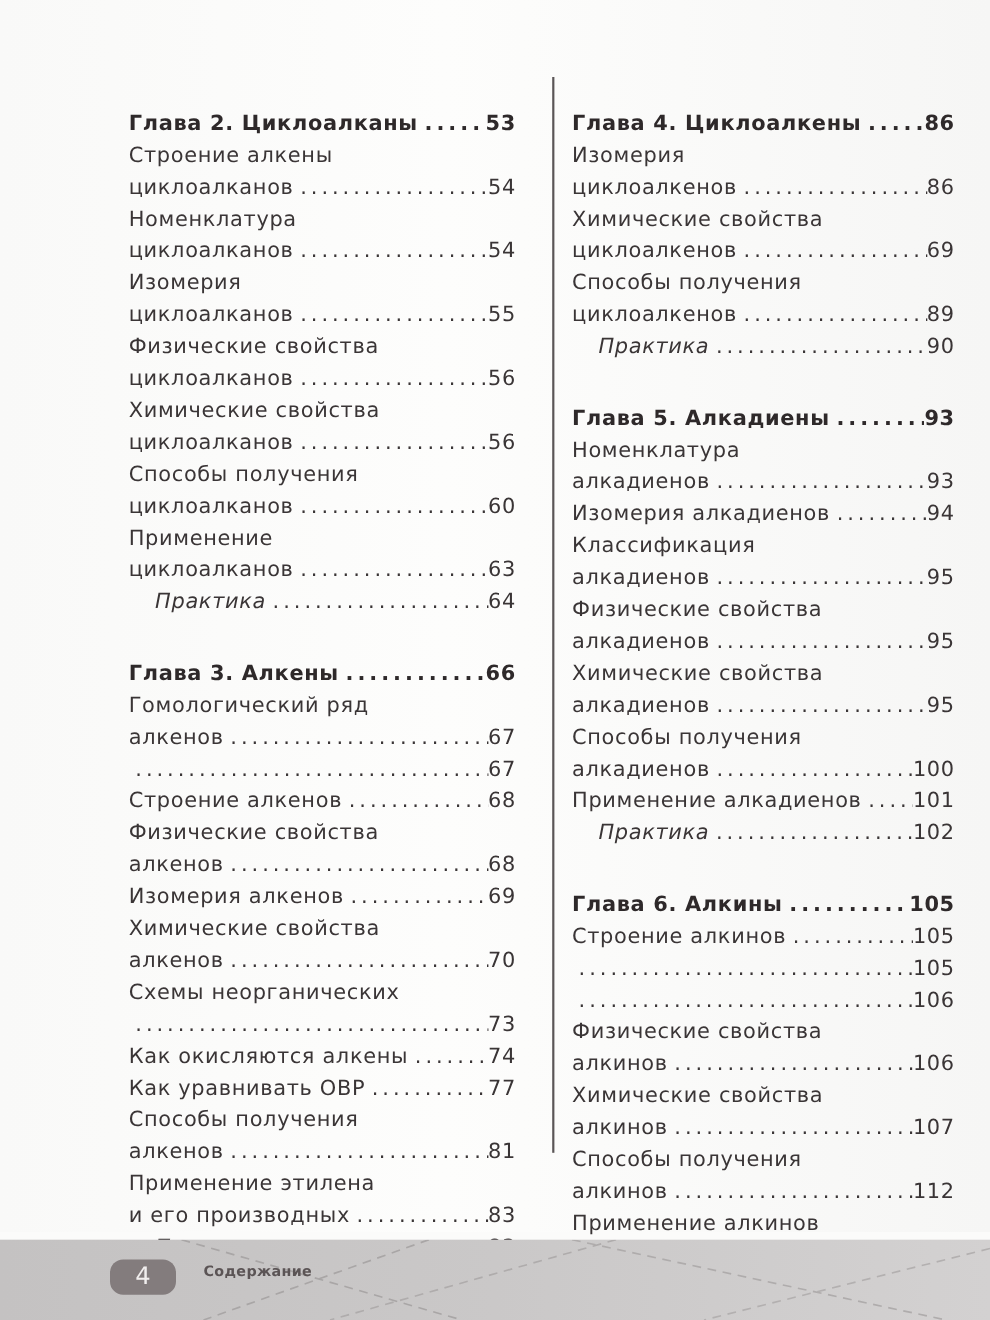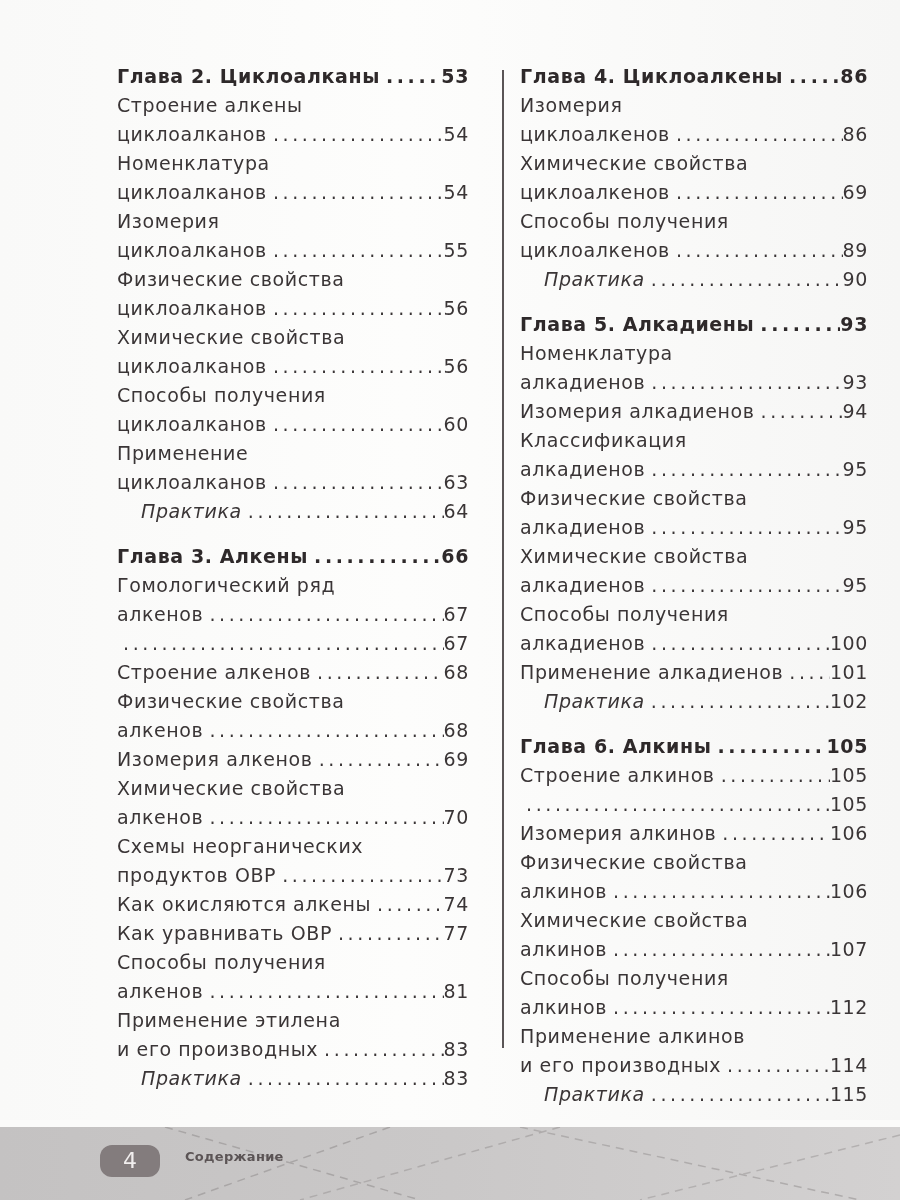--- a/index.html
+++ b/index.html
@@ -15,21 +15,21 @@
   }
   .col {
     position: absolute; top: 62px;
   }
   .col-left { left: 117px; width: 352px; }
   .col-right { left: 520px; width: 348px; }
   .divider {
     position: absolute; left: 502px; top: 70px; width: 2px; height: 978px;
     background: #5a5556;
   }
-  .chapter { margin-bottom: 16px; }
+  .chapter { margin-bottom: 16px; margin-top: 36px; }
   .line {
     display: flex; align-items: baseline;
     font-size: 19px; line-height: 29px; height: 29px;
     letter-spacing: 0.6px; white-space: nowrap;
   }
   .line .txt { flex: 0 0 auto; }
   .line .dots {
     flex: 1 1 auto; overflow: hidden; text-align: right;
     letter-spacing: 3.6px; padding: 0 1px 0 6px;
   }
@@ -172,21 +172,20 @@
         </div>
         <div class="line">
           <span class="txt">алкенов</span>
           <span class="dots"></span>
           <span class="pg">70</span>
         </div>
         <div class="line wrap-first">
           <span class="txt">Схемы неорганических</span>
         </div>
         <div class="line">
-          <span class="txt">продуктов ОВР</span>
           <span class="dots"></span>
           <span class="pg">73</span>
         </div>
         <div class="line">
           <span class="txt">Как окисляются алкены</span>
           <span class="dots"></span>
           <span class="pg">74</span>
         </div>
         <div class="line">
           <span class="txt">Как уравнивать ОВР</span>
@@ -325,21 +324,20 @@
         <div class="line">
           <span class="txt">Строение алкинов</span>
           <span class="dots"></span>
           <span class="pg">105</span>
         </div>
         <div class="line">
           <span class="dots"></span>
           <span class="pg">105</span>
         </div>
         <div class="line">
-          <span class="txt">Изомерия алкинов</span>
           <span class="dots"></span>
           <span class="pg">106</span>
         </div>
         <div class="line wrap-first">
           <span class="txt">Физические свойства</span>
         </div>
         <div class="line">
           <span class="txt">алкинов</span>
           <span class="dots"></span>
           <span class="pg">106</span>

